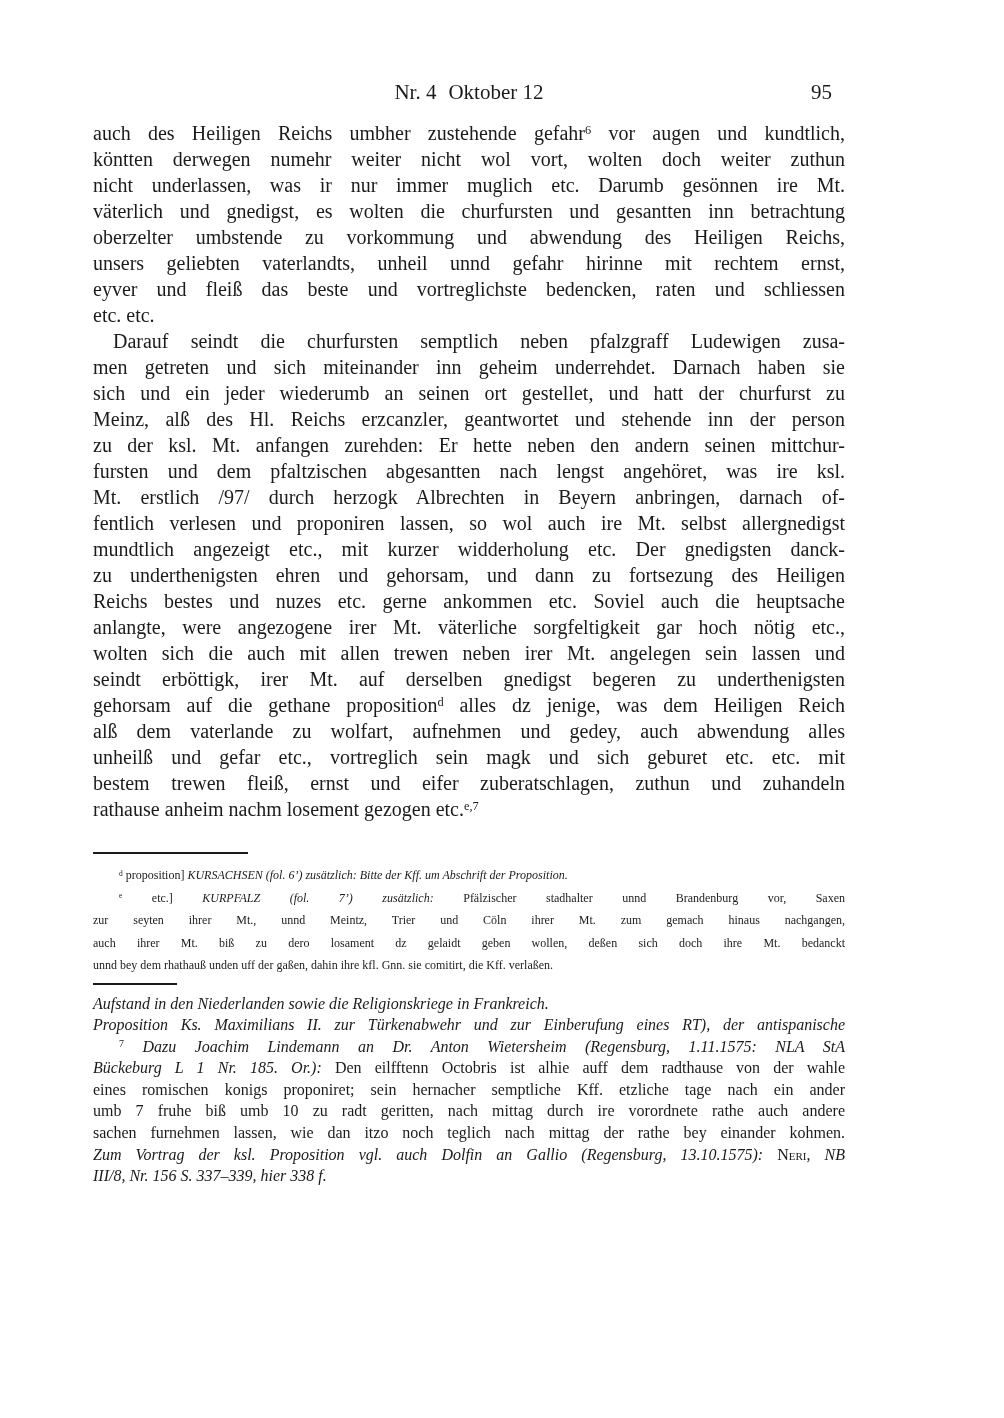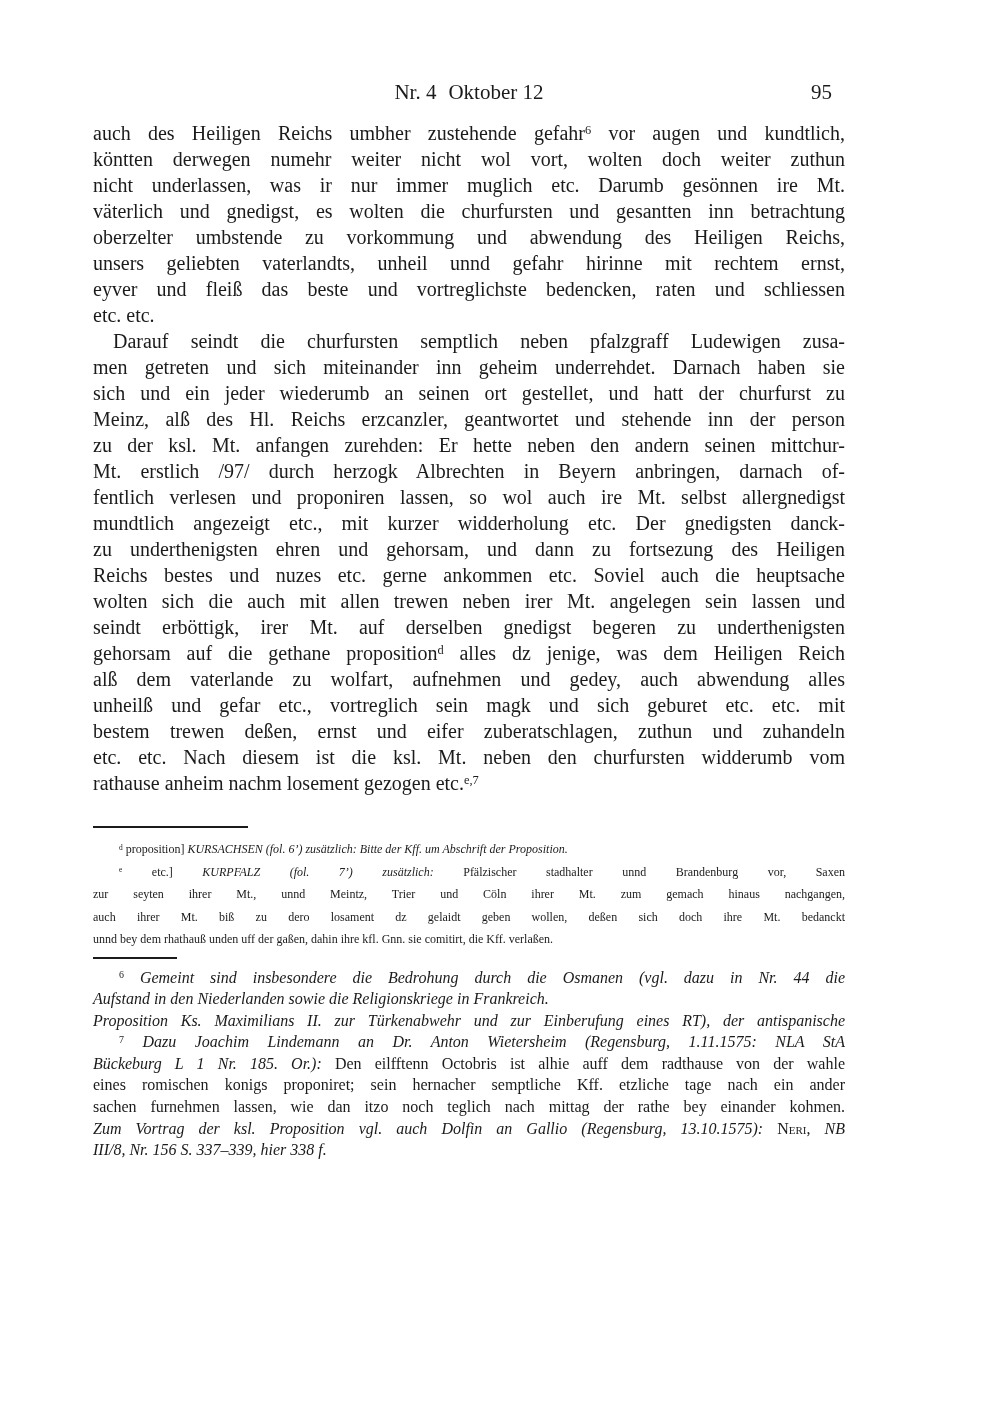--- a/index.html
+++ b/index.html
@@ -103,32 +103,33 @@
           <div class="line">unsers geliebten vaterlandts, unheil unnd gefahr hirinne mit rechtem ernst,</div>
           <div class="line">eyver und fleiß das beste und vortreglichste bedencken, raten und schliessen</div>
           <div class="line last">etc. etc.</div>
         </div>
         <div>
           <div class="line indent">Darauf seindt die churfursten semptlich neben pfalzgraff Ludewigen zusa-</div>
           <div class="line">men getreten und sich miteinander inn geheim underrehdet. Darnach haben sie</div>
           <div class="line">sich und ein jeder wiederumb an seinen ort gestellet, und hatt der churfurst zu</div>
           <div class="line">Meinz, alß des Hl. Reichs erzcanzler, geantwortet und stehende inn der person</div>
           <div class="line">zu der ksl. Mt. anfangen zurehden: Er hette neben den andern seinen mittchur-</div>
+          <div class="line">fursten und dem pfaltzischen abgesantten nach lengst angehöret, was ire ksl.</div>
           <div class="line">Mt. erstlich /97/ durch herzogk Albrechten in Beyern anbringen, darnach of-</div>
           <div class="line">fentlich verlesen und proponiren lassen, so wol auch ire Mt. selbst allergnedigst</div>
           <div class="line">mundtlich angezeigt etc., mit kurzer widderholung etc. Der gnedigsten danck-</div>
           <div class="line">zu underthenigsten ehren und gehorsam, und dann zu fortsezung des Heiligen</div>
           <div class="line">Reichs bestes und nuzes etc. gerne ankommen etc. Soviel auch die heuptsache</div>
+          <div class="line">anlangte, were angezogene irer Mt. väterliche sorgfeltigkeit gar hoch nötig etc.,</div>
           <div class="line">wolten sich die auch mit allen trewen neben irer Mt. angelegen sein lassen und</div>
           <div class="line">seindt erböttigk, irer Mt. auf derselben gnedigst begeren zu underthenigsten</div>
           <div class="line">gehorsam auf die gethane proposition<sup>d</sup> alles dz jenige, was dem Heiligen Reich</div>
           <div class="line">alß dem vaterlande zu wolfart, aufnehmen und gedey, auch abwendung alles</div>
           <div class="line">unheilß und gefar etc., vortreglich sein magk und sich geburet etc. etc. mit</div>
-          <div class="line">bestem trewen deßen, ernst und eifer zuberatschlagen, zuthun und zuhandeln</div>
-          <div class="line">etc. etc. Nach diesem ist die ksl. Mt. neben den churfursten widderumb vom</div>
+          <div class="line">bestem trewen fleiß, ernst und eifer zuberatschlagen, zuthun und zuhandeln</div>
           <div class="line last">rathause anheim nachm losement gezogen etc.<sup>e,7</sup></div>
         </div>
       </div>
 
     <div class="rule rule-apparatus"></div>
 
     <div class="apparatus" id="apparatus">
         <div>
           <div class="line indent last"><sup>d</sup> proposition] <em>KURSACHSEN (fol. 6’) zusätzlich: Bitte der Kff. um Abschrift der Proposition.</em></div>
         </div>
@@ -137,28 +138,28 @@
           <div class="line">zur seyten ihrer Mt., unnd Meintz, Trier und Cöln ihrer Mt. zum gemach hinaus nachgangen,</div>
           <div class="line">auch ihrer Mt. biß zu dero losament dz gelaidt geben wollen, deßen sich doch ihre Mt. bedanckt</div>
           <div class="line last">unnd bey dem rhathauß unden uff der gaßen, dahin ihre kfl. Gnn. sie comitirt, die Kff. verlaßen.</div>
         </div>
       </div>
 
     <div class="rule rule-footnotes"></div>
 
     <div class="footnotes" id="footnotes">
         <div>
-          <div class="line indent"><sup>6</sup> <em>Gemeint sind insbesondere die Bedrohung durch die Osmanen (vgl. dazu in Nr. 44 die</em></div>
           <div class="line last"><em>Aufstand in den Niederlanden sowie die Religionskriege in Frankreich.</em></div>
           <div class="line"><em>Proposition Ks. Maximilians II. zur Türkenabwehr und zur Einberufung eines RT), der antispanische</em></div>
         </div>
         <div>
           <div class="line indent"><sup>7</sup> <em>Dazu Joachim Lindemann an Dr. Anton Wietersheim (Regensburg, 1.11.1575: NLA StA</em></div>
           <div class="line"><em>Bückeburg L 1 Nr. 185. Or.):</em> Den eilfftenn Octobris ist alhie auff dem radthause von der wahle</div>
           <div class="line">eines romischen konigs proponiret; sein hernacher semptliche Kff. etzliche tage nach ein ander</div>
+          <div class="line">umb 7 fruhe biß umb 10 zu radt geritten, nach mittag durch ire vorordnete rathe auch andere</div>
           <div class="line">sachen furnehmen lassen, wie dan itzo noch teglich nach mittag der rathe bey einander kohmen.</div>
           <div class="line"><em>Zum Vortrag der ksl. Proposition vgl. auch Dolfin an Gallio (Regensburg, 13.10.1575):</em> <span class="sc">Neri</span>, <em>NB</em></div>
           <div class="line last"><em>III/8, Nr. 156 S. 337–339, hier 338 f.</em></div>
         </div>
       </div>
 
   </div>
 </div>
 
 </body></html>

